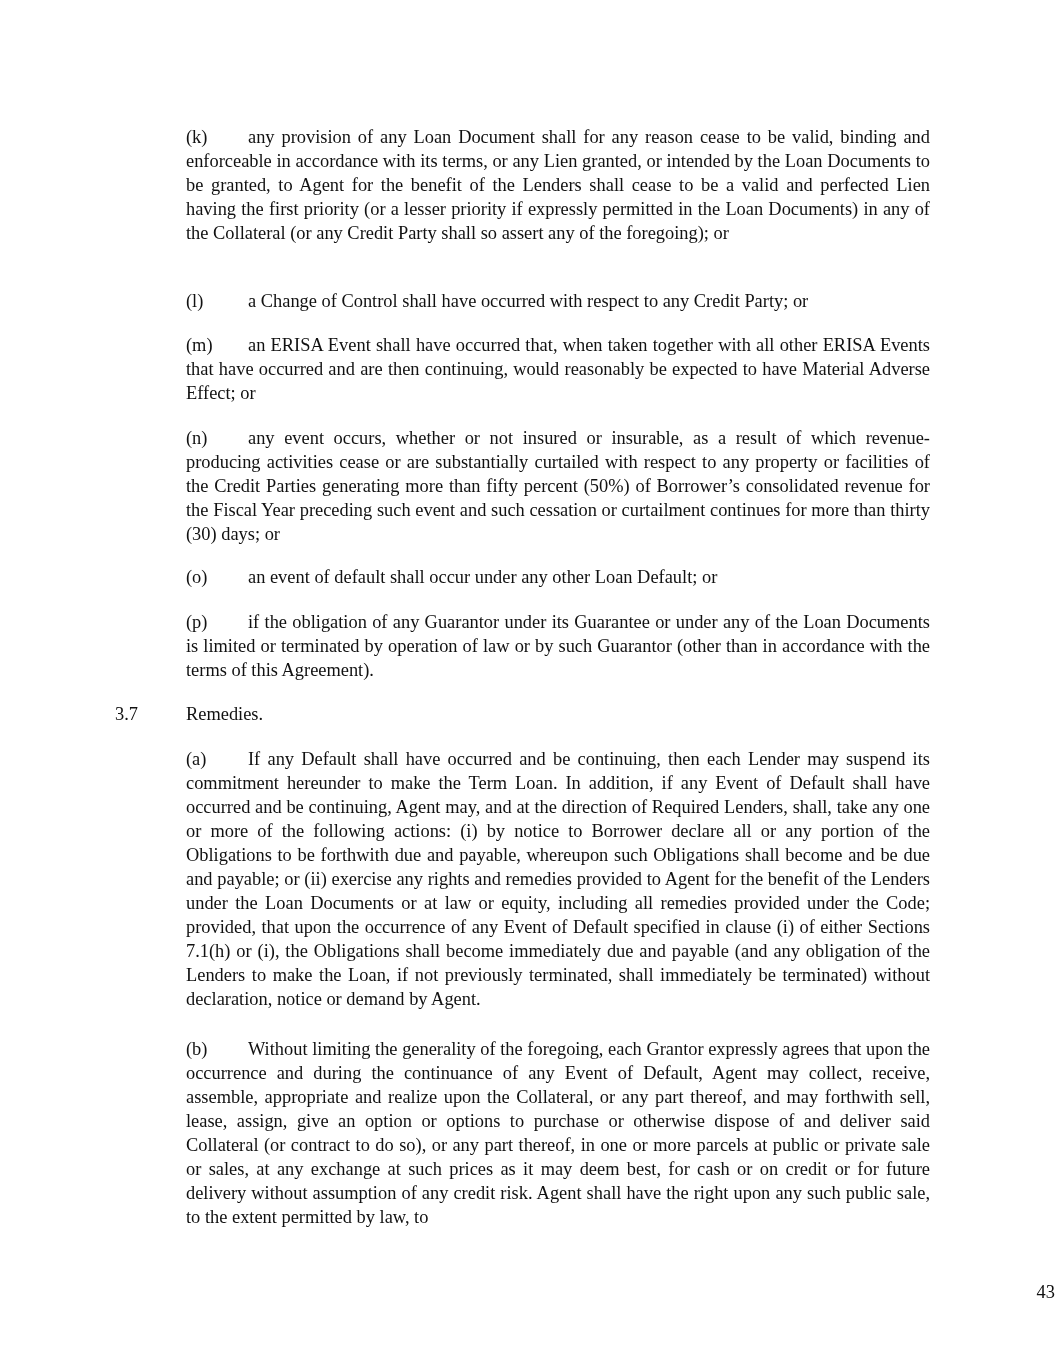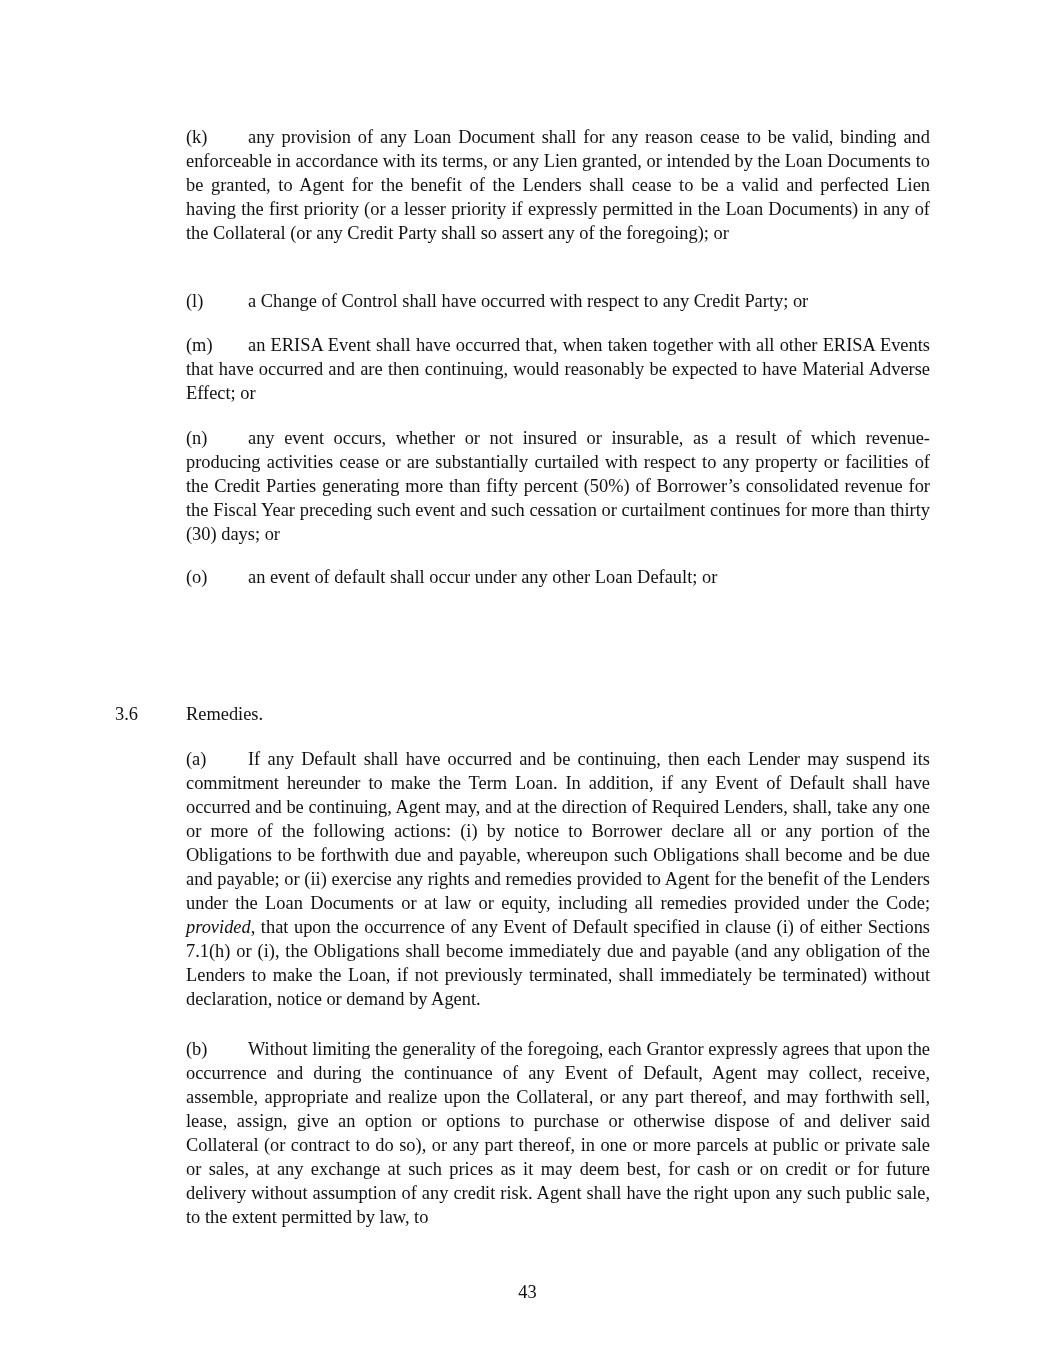--- a/index.html
+++ b/index.html
@@ -31,46 +31,47 @@
   }
   .heading {
     position: absolute;
     left: 115px;
     top: 702px;
     font-size: 18.4px;
     line-height: 24px;
   }
   .heading .num { display: inline-block; width: 71px; }
   .u { }
-  .i { font-style: italic; }
+  .i { }
   .page-number {
     position: absolute;
     left: 0; width: 1055px;
     top: 1280px;
-    text-align: center;
+    text-align: right;
     font-size: 18.4px;
     line-height: 24px;
   }
 </style>
 </head>
 <body>
 
 <div class="page">
 
   <p class="para" style="top:125px"><span class="label">(k)</span><span>any provision of any Loan Document shall for any reason cease to be valid, binding and enforceable in accordance with its terms, or any Lien granted, or intended by the Loan Documents to be granted, to Agent for the benefit of the Lenders shall cease to be a valid and perfected Lien having the first priority (or a lesser priority if expressly permitted in the Loan Documents) in any of the Collateral (or any Credit Party shall so assert any of the foregoing); or</span></p>
 
   <p class="para" style="top:333px"><span class="label">(m)</span><span>an ERISA Event shall have occurred that, when taken together with all other ERISA Events that have occurred and are then continuing, would reasonably be expected to have Material Adverse Effect; or</span></p>
 
   <p class="para" style="top:289px"><span class="label">(l)</span><span>a Change of Control shall have occurred with respect to any Credit Party; or</span></p>
 
   <p class="para" style="top:426px"><span class="label">(n)</span><span>any event occurs, whether or not insured or insurable, as a result of which revenue-producing activities cease or are substantially curtailed with respect to any property or facilities of the Credit Parties generating more than fifty percent (50%) of Borrower’s consolidated revenue for the Fiscal Year preceding such event and such cessation or curtailment continues for more than thirty (30) days; or</span></p>
 
   <p class="para" style="top:565px"><span class="label">(o)</span><span>an event of default shall occur under any other Loan Default; or</span></p>
 
+  <p class="para" style="top:610px"><span class="label">(p)</span><span>if the obligation of any Guarantor under its Guarantee or under any of the Loan Documents is limited or terminated by operation of law or by such Guarantor (other than in accordance with the terms of this Agreement).</span></p>
 
-  <div class="heading"><span class="num">3.6</span><span class="u">Remedies</span><span>.</span></div>
+  <div class="heading"><span class="num">3.7</span><span class="u">Remedies</span><span>.</span></div>
 
   <p class="para" style="top:747px"><span class="label">(a)</span><span>If any Default shall have occurred and be continuing, then each Lender may suspend its commitment hereunder to make the Term Loan.  In addition, if any Event of Default shall have occurred and be continuing, Agent may, and at the direction of Required Lenders, shall, take any one or more of the following actions:  (i) by notice to Borrower declare all or any portion of the Obligations to be forthwith due and payable, whereupon such Obligations shall become and be due and payable; or (ii) exercise any rights and remedies provided to Agent for the benefit of the Lenders under the Loan Documents or at law or equity, including all remedies provided under the Code; </span><span class="i">provided</span><span>, that upon the occurrence of any Event of Default specified in </span><span class="u">clause (i)</span><span> of either </span><span class="u">Sections 7.1(h)</span><span> or </span><span class="u">(i)</span><span>, the Obligations shall become immediately due and payable (and any obligation of the Lenders to make the Loan, if not previously terminated, shall immediately be terminated) without declaration, notice or demand by Agent.</span></p>
 
   <p class="para" style="top:1037px"><span class="label">(b)</span><span>Without limiting the generality of the foregoing, each Grantor expressly agrees that upon the occurrence and during the continuance of any Event of Default, Agent may collect, receive, assemble, appropriate and realize upon the Collateral, or any part thereof, and may forthwith sell, lease, assign, give an option or options to purchase or otherwise dispose of and deliver said Collateral (or contract to do so), or any part thereof, in one or more parcels at public or private sale or sales, at any exchange at such prices as it may deem best, for cash or on credit or for future delivery without assumption of any credit risk. Agent shall have the right upon any such public sale, to the extent permitted by law, to</span></p>
 
   <div class="page-number">43</div>
 </div>
 
 </body></html>

